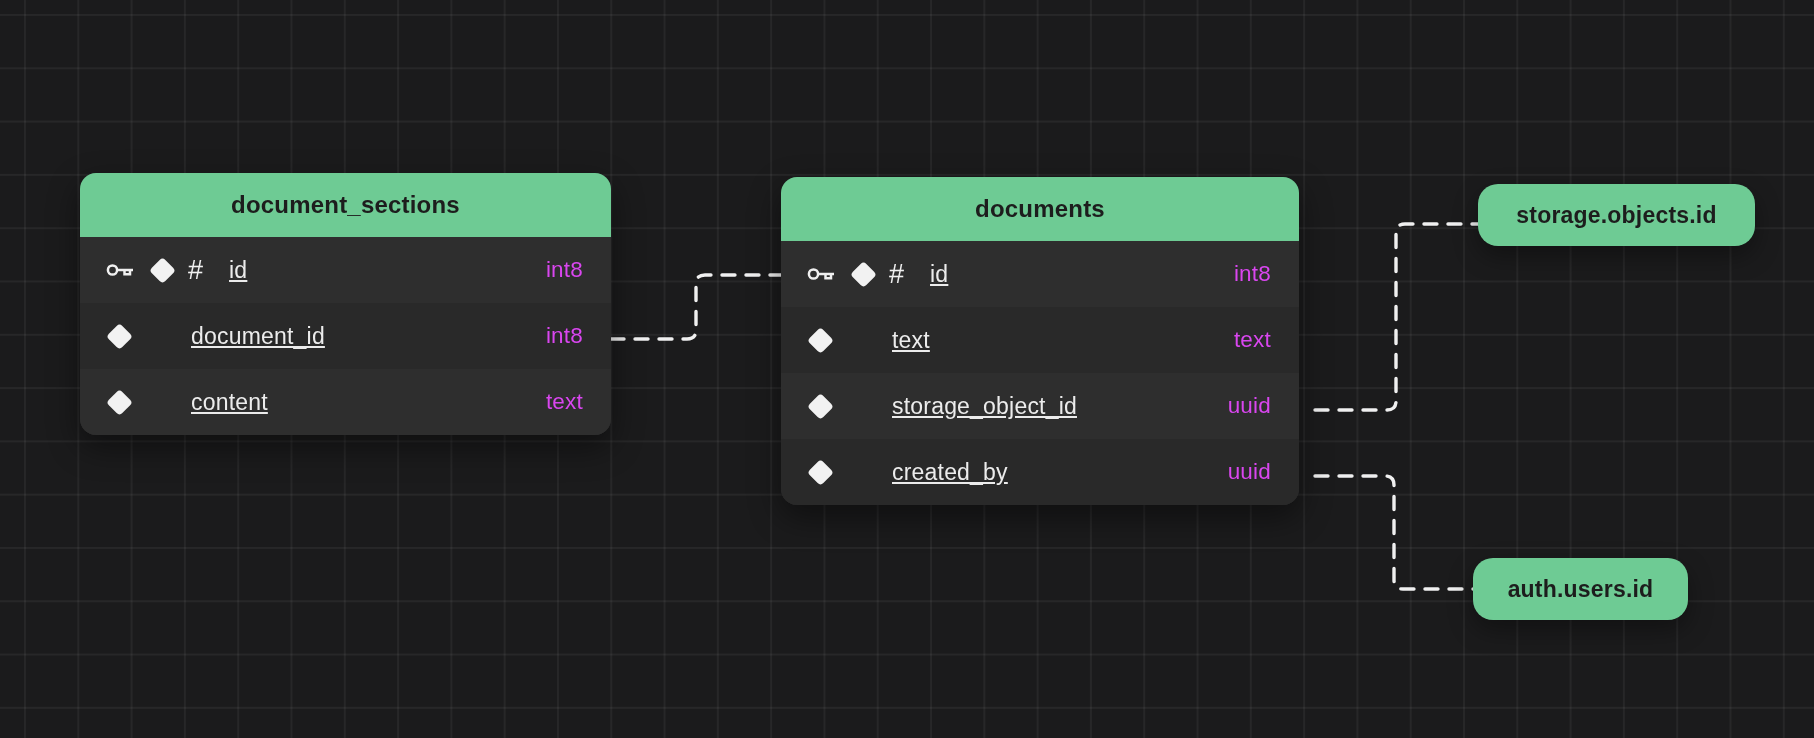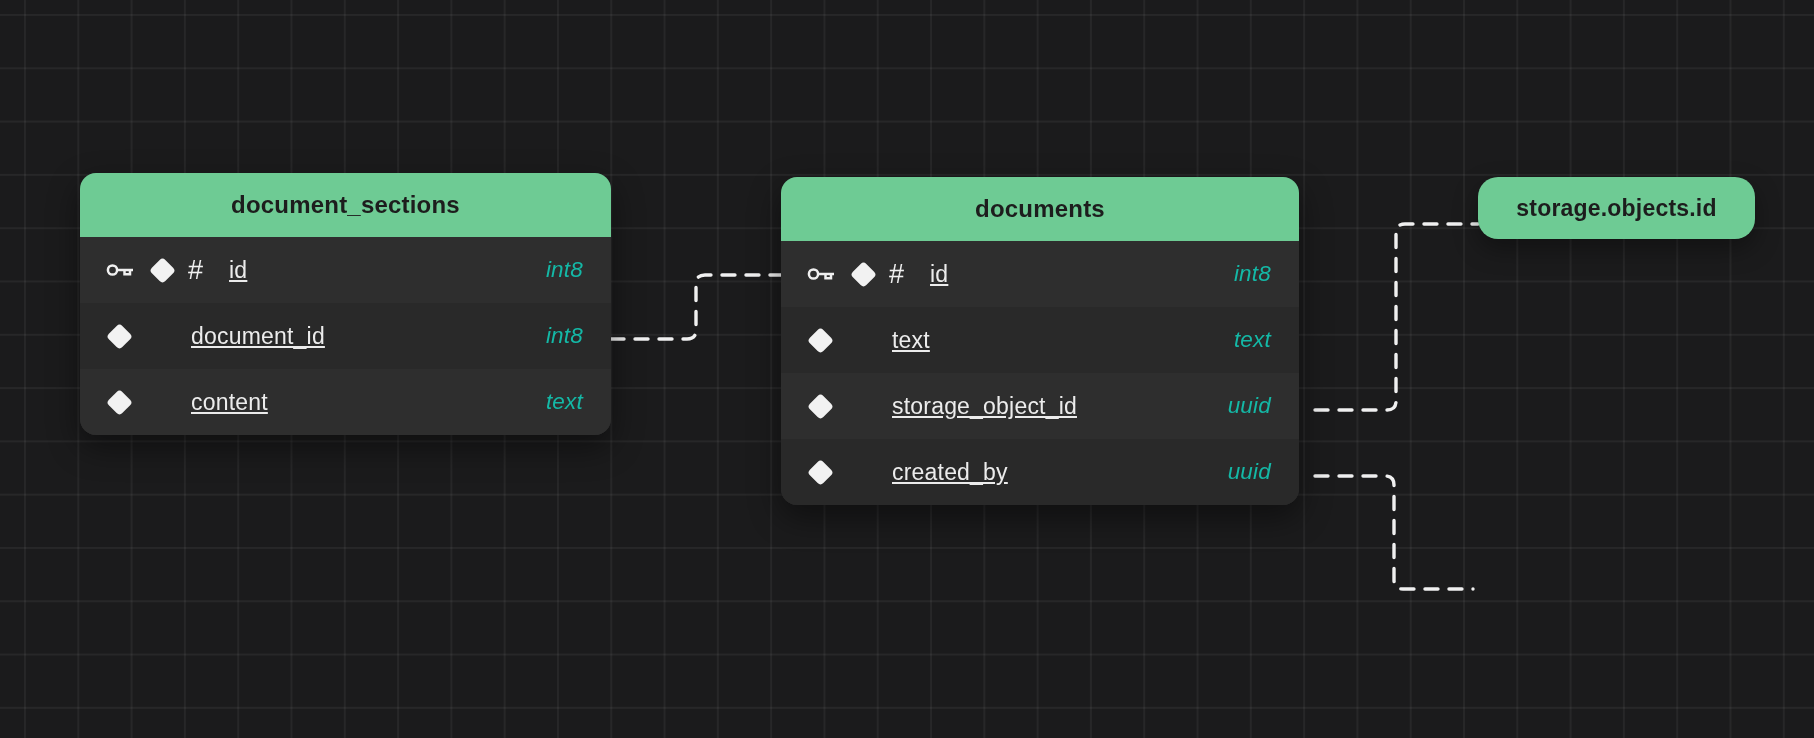--- a/index.html
+++ b/index.html
@@ -29,33 +29,33 @@
   .row:nth-child(odd){background:#2e2e2e;}
   .row:nth-child(even){background:#292929;}
   .icons{display:flex;align-items:center;gap:12px;}
   .icon-box{display:flex;align-items:center;justify-content:center;}
   .diamond{width:19px;height:19px;background:#f2f2f2;border-radius:4px;transform:rotate(45deg);margin:4px;}
   .diamond.outline{background:transparent;border:2.6px solid #f2f2f2;width:15px;height:15px;border-radius:3px;}
   .hash{color:#f0f0f0;font-size:27px;font-weight:500;line-height:1;}
   .col-name{color:#ececec;font-size:23px;letter-spacing:0.2px;white-space:nowrap;text-decoration:underline;}
   .row.pk .col-name{margin-left:26px;}
   .row.norm .col-name{margin-left:58px;}
-  .col-type{margin-left:auto;color:#14b8a6;font-size:22.5px;letter-spacing:0.2px;white-space:nowrap;font-style:italic;}
+  .col-type{margin-left:auto;color:#d946ef;font-size:22.5px;letter-spacing:0.2px;white-space:nowrap;}
 
   .ref-pill{
     position:absolute;z-index:2;background:#6ecb94;border-radius:20px;
     display:flex;align-items:center;justify-content:center;
     color:#1d1d1d;font-size:23px;font-weight:700;letter-spacing:0.2px;
     box-shadow:0 10px 24px rgba(0,0,0,0.35);
   }
 
   
   #table-document-sections{left:80px;top:173px;width:531px;}
   #table-documents{left:781px;top:177px;width:518px;}
-  #pill-storage{left:1478px;top:177px;width:277px;height:62px;text-align:center;}
+  #pill-storage{left:1478px;top:184px;width:277px;height:62px;text-align:center;}
   #pill-auth{left:1473px;top:558px;width:215px;height:62px;}
 </style>
 </head>
 <body>
 
 <div class="canvas">
 
   <svg class="connectors" width="1814" height="738" viewBox="0 0 1814 738">
     <path class="connector-path" d="M 611 339 L 687 339 Q 696 339 696 330 L 696 284 Q 696 275 705 275 L 781 275"></path>
     <path class="connector-path" d="M 1315 410 L 1387 410 Q 1396 410 1396 401 L 1396 233 Q 1396 224 1405 224 L 1478 224"></path>
@@ -165,14 +165,17 @@
       </div>
 
 
     </div>
   </div>
 
   <div class="ref-pill" id="pill-storage">
     <span>storage.objects.id</span>
   </div>
 
+  <div class="ref-pill" id="pill-auth">
+    <span>auth.users.id</span>
+  </div>
 
 </div>
 
 </body></html>

